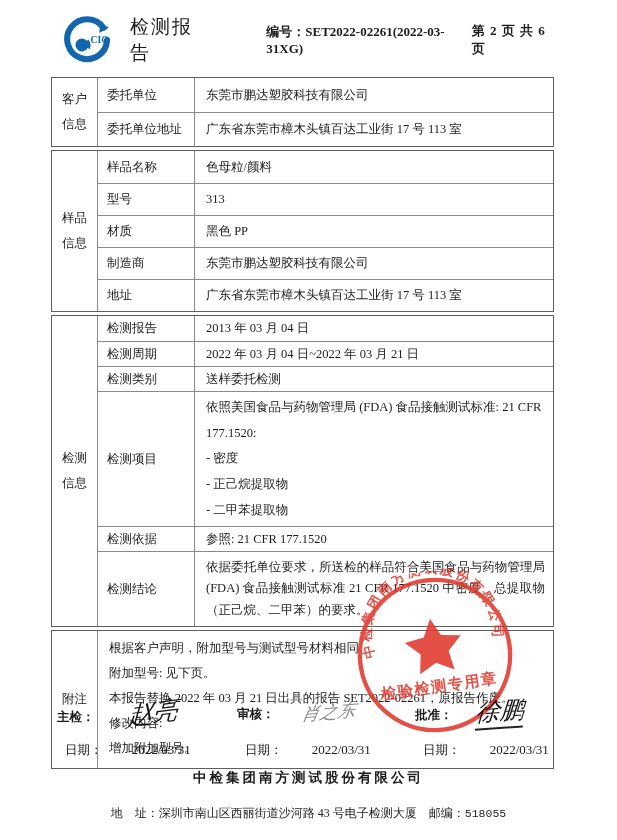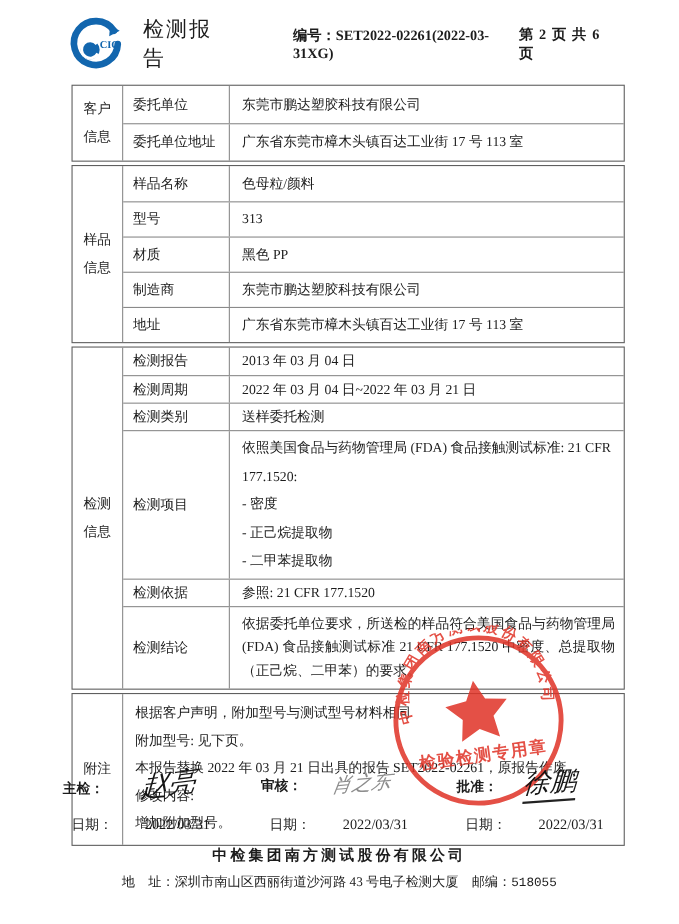--- a/index.html
+++ b/index.html
@@ -12,21 +12,21 @@
 
   
   .header { position:absolute; top:14px; left:62px; right:57px; height:52px;
             display:flex; align-items:center; }
   .logo-wrap { width:52px; height:52px; flex:0 0 52px; }
   .hdr-title { font-size:19px; font-weight:normal; margin-left:16px; letter-spacing:2px; }
   .hdr-no { font-size:13px; font-weight:bold; margin-left:56px; }
   .hdr-page { font-size:13px; font-weight:bold; margin-left:auto; letter-spacing:1px; }
 
   
-  .doc-table { position:absolute; top:77px; left:65px; width:503px; font-size:12.5px; }
+  .doc-table { position:absolute; top:77px; left:51px; width:503px; font-size:12.5px; }
   .section { display:flex; border:1px solid #5f5f5f; background:#fff; }
   .section + .section { margin-top:3px; }
   .group-cell {
     width:46px; flex:0 0 46px; border-right:1px solid #8a8a8a;
     display:flex; align-items:center; justify-content:center;
     text-align:center; white-space:pre-line; line-height:2.0;
   }
   .rows { flex:1 1 auto; display:flex; flex-direction:column; }
   .row { display:flex; }
   .row + .row { border-top:1px solid #8a8a8a; }
@@ -53,21 +53,21 @@
   .date-label { font-weight:400; margin-left:8px; }
   .date-val { font-size:13px; margin-left:26px; }
 
   
   .stamp { position:absolute; left:351px; top:571px; width:168px; height:168px;
            transform:rotate(-8deg); opacity:0.86; z-index:2; pointer-events:none; }
 
   
   .footer { position:absolute; left:0; right:0; top:769px; text-align:center; }
   .f-company { font-size:13.5px; font-weight:bold; letter-spacing:3px; }
-  .f-line { font-size:12px; margin-top:6px; }
+  .f-line { font-size:12px; margin-top:18px; }
   .mono { font-family:"Liberation Mono","DejaVu Sans Mono",monospace; font-size:11.5px; }
   .f-link { color:#0000ee; text-decoration:underline; }
 </style>
 </head>
 <body>
 
 <div class="page">
 
   <div class="header">
     <div class="logo-wrap">

